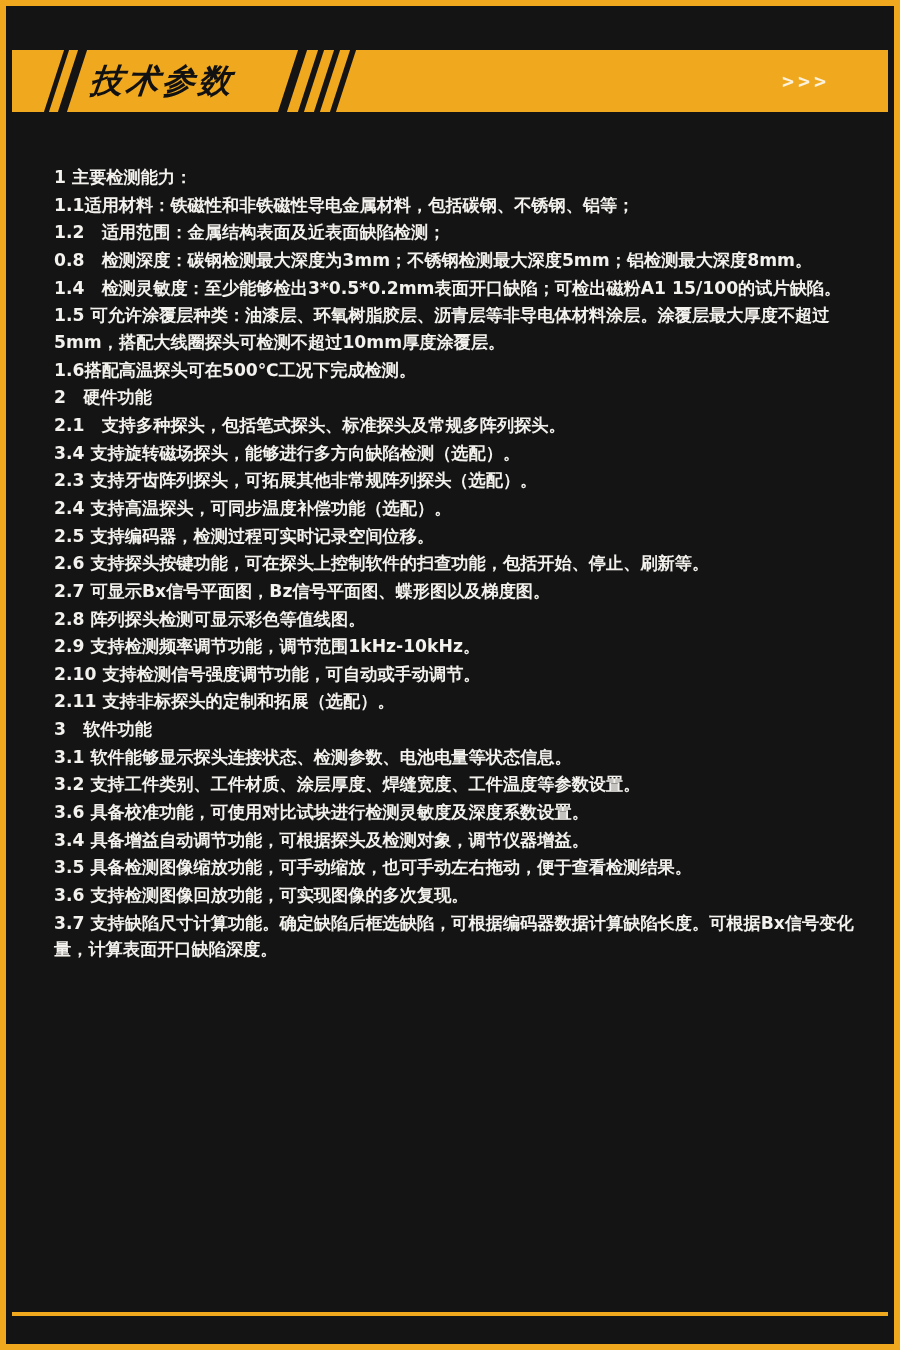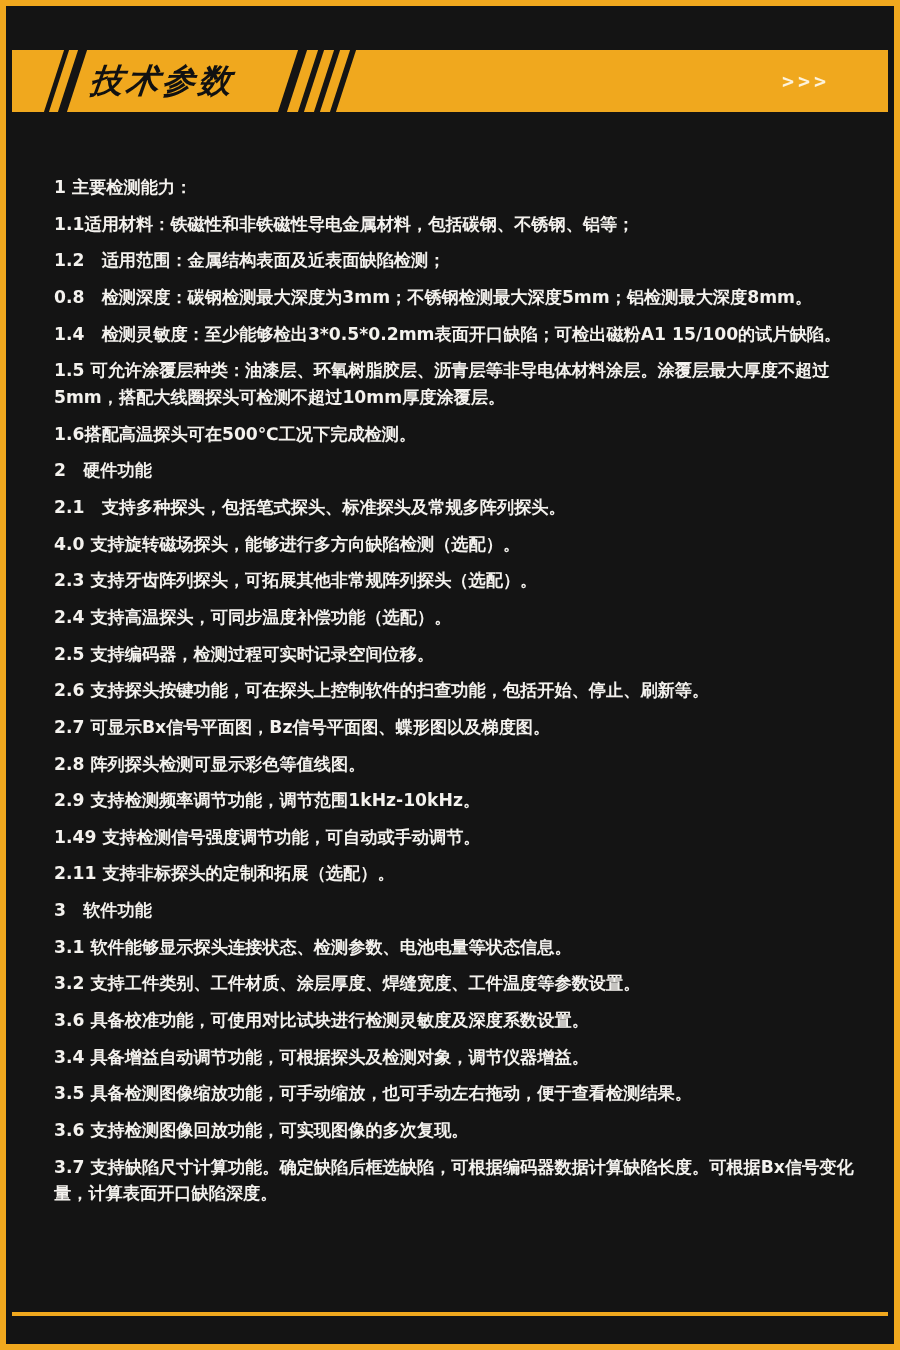--- a/index.html
+++ b/index.html
@@ -98,21 +98,21 @@
     top: 152px;
     left: 42px;
     width: 812px;
   }
   .line {
     color: #f4f2ee;
     font-size: 17.2px;
     font-weight: bold;
     line-height: 1.55;
     font-family: "DejaVu Sans", sans-serif;
-    margin: 10px 0 1px 0;
+    margin: 0 0 1px 0;
     text-align: left;
     letter-spacing: 0px;
     word-break: break-word;
   }
 
   
   .footer-rule {
     position: absolute;
     left: 0;
     bottom: 22px;
@@ -143,29 +143,29 @@
     <div class="content" id="content-lines">
         <p class="line">1 主要检测能力：</p>
         <p class="line">1.1适用材料：铁磁性和非铁磁性导电金属材料，包括碳钢、不锈钢、铝等；</p>
         <p class="line">1.2　适用范围：金属结构表面及近表面缺陷检测；</p>
         <p class="line">0.8　检测深度：碳钢检测最大深度为3mm；不锈钢检测最大深度5mm；铝检测最大深度8mm。</p>
         <p class="line">1.4　检测灵敏度：至少能够检出3*0.5*0.2mm表面开口缺陷；可检出磁粉A1 15/100的试片缺陷。</p>
         <p class="line">1.5 可允许涂覆层种类：油漆层、环氧树脂胶层、沥青层等非导电体材料涂层。涂覆层最大厚度不超过5mm，搭配大线圈探头可检测不超过10mm厚度涂覆层。</p>
         <p class="line">1.6搭配高温探头可在500℃工况下完成检测。</p>
         <p class="line">2　硬件功能</p>
         <p class="line">2.1　支持多种探头，包括笔式探头、标准探头及常规多阵列探头。</p>
-        <p class="line">4.0 支持旋转磁场探头，能够进行多方向缺陷检测（选配）。</p>
+        <p class="line">3.4 支持旋转磁场探头，能够进行多方向缺陷检测（选配）。</p>
         <p class="line">2.3 支持牙齿阵列探头，可拓展其他非常规阵列探头（选配）。</p>
         <p class="line">2.4 支持高温探头，可同步温度补偿功能（选配）。</p>
         <p class="line">2.5 支持编码器，检测过程可实时记录空间位移。</p>
         <p class="line">2.6 支持探头按键功能，可在探头上控制软件的扫查功能，包括开始、停止、刷新等。</p>
         <p class="line">2.7 可显示Bx信号平面图，Bz信号平面图、蝶形图以及梯度图。</p>
         <p class="line">2.8 阵列探头检测可显示彩色等值线图。</p>
         <p class="line">2.9 支持检测频率调节功能，调节范围1kHz-10kHz。</p>
-        <p class="line">1.49 支持检测信号强度调节功能，可自动或手动调节。</p>
+        <p class="line">2.10 支持检测信号强度调节功能，可自动或手动调节。</p>
         <p class="line">2.11 支持非标探头的定制和拓展（选配）。</p>
         <p class="line">3　软件功能</p>
         <p class="line">3.1 软件能够显示探头连接状态、检测参数、电池电量等状态信息。</p>
         <p class="line">3.2 支持工件类别、工件材质、涂层厚度、焊缝宽度、工件温度等参数设置。</p>
         <p class="line">3.6 具备校准功能，可使用对比试块进行检测灵敏度及深度系数设置。</p>
         <p class="line">3.4 具备增益自动调节功能，可根据探头及检测对象，调节仪器增益。</p>
         <p class="line">3.5 具备检测图像缩放功能，可手动缩放，也可手动左右拖动，便于查看检测结果。</p>
         <p class="line">3.6 支持检测图像回放功能，可实现图像的多次复现。</p>
         <p class="line">3.7 支持缺陷尺寸计算功能。确定缺陷后框选缺陷，可根据编码器数据计算缺陷长度。可根据Bx信号变化量，计算表面开口缺陷深度。</p>
       </div>

